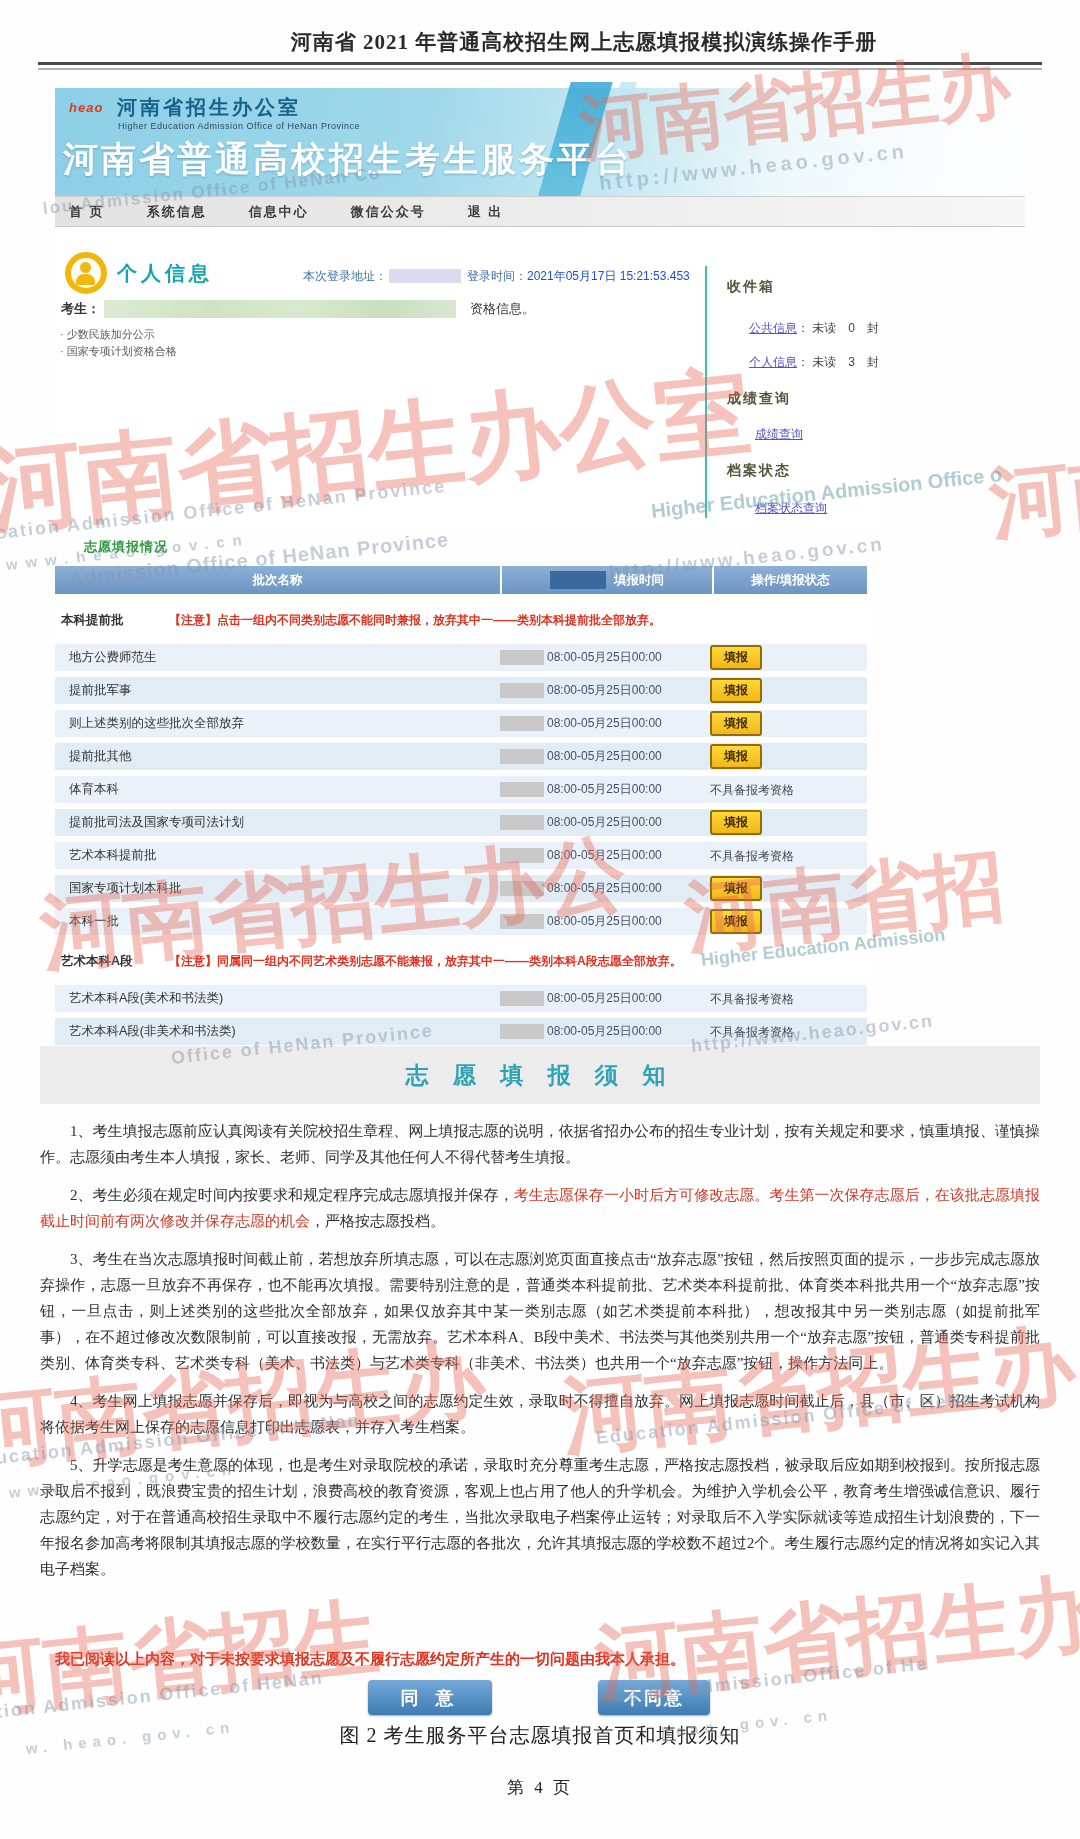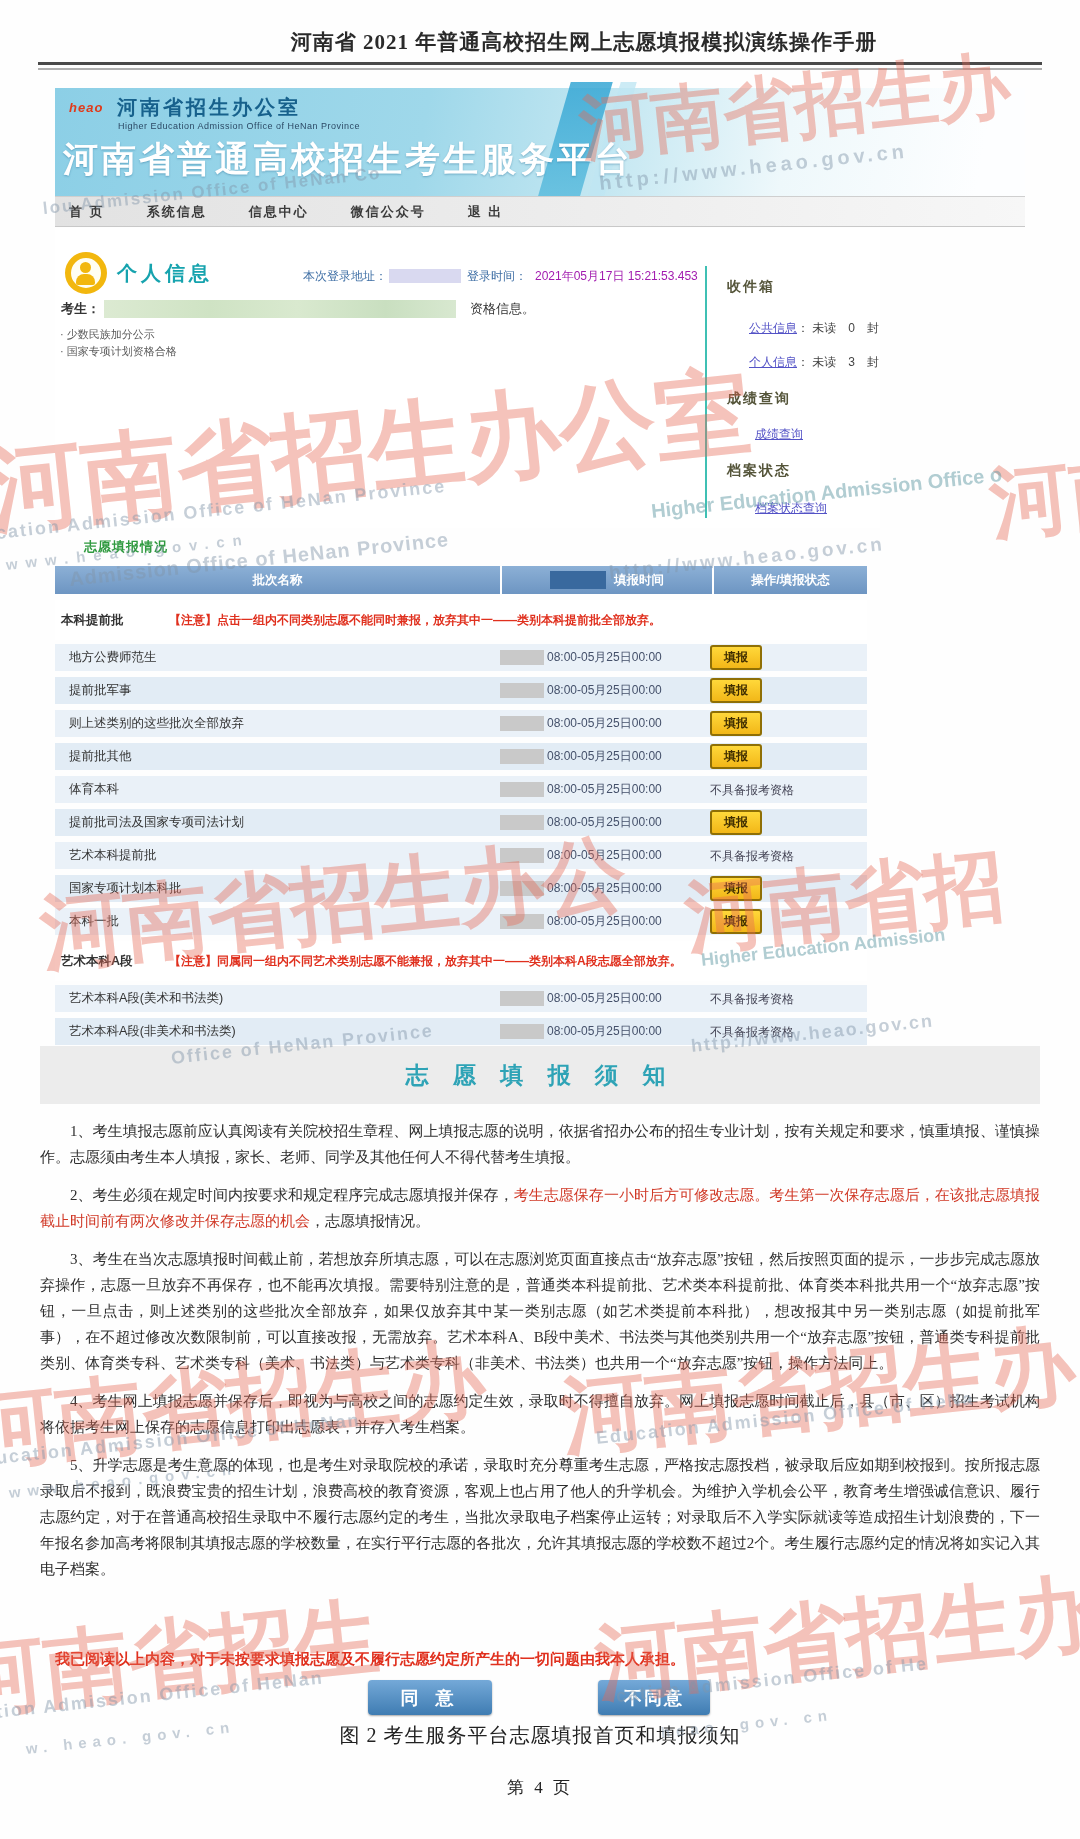--- a/index.html
+++ b/index.html
@@ -35,21 +35,21 @@
   .nav-item:first-child{margin-left:14px;}
   
   .panel{position:absolute;left:55px;top:228px;width:825px;height:300px;background:#fff;}
   .person-icon{position:absolute;left:10px;top:24px;width:30px;height:30px;border-radius:50%;
     border:6px solid #f2b70e;background:#fffef2;}
   .person-icon::before{content:"";position:absolute;left:9px;top:4px;width:11px;height:11px;border-radius:50%;background:#f2b70e;}
   .person-icon::after{content:"";position:absolute;left:5px;top:16px;width:19px;height:11px;border-radius:8px 8px 2px 2px;background:#f2b70e;}
   .panel-title{position:absolute;left:62px;top:32px;font-size:20px;font-weight:bold;color:#16a3ae;letter-spacing:4px;}
   .login-line{position:absolute;left:248px;top:40px;font-size:12px;color:#3f6fa5;white-space:nowrap;}
   .redact-lav{display:inline-block;width:72px;height:14px;background:#d9d9f0;vertical-align:middle;margin:0 6px 2px 2px;}
-  .login-time-val{color:#a21caf;margin-left:8px;}
+  .login-time-val{color:#1d4ed8;}
   .cand-row{position:absolute;left:6px;top:72px;font-size:13px;color:#333;white-space:nowrap;}
   .cand-label{font-weight:bold;}
   .redact-green{display:inline-block;width:352px;height:18px;vertical-align:middle;margin:0 14px 2px 4px;
     background:linear-gradient(90deg,#dcead2 0%,#cfe3c4 30%,#d9e9cf 55%,#c9dfc0 80%,#d8e8d0 100%);}
   .bullets{position:absolute;left:5px;top:98px;font-size:11px;color:#5a5a5a;line-height:17px;}
   
   .v-divider{position:absolute;left:650px;top:38px;width:2px;height:252px;background:#3fc0b4;}
   .sb{position:absolute;left:672px;top:0;width:150px;}
   .sb-head{position:absolute;font-size:14px;font-weight:bold;color:#55553a;letter-spacing:2px;}
   .sb-line{position:absolute;font-size:12px;color:#444;white-space:nowrap;}
@@ -260,21 +260,21 @@
       <div class="c-act"><span class="no-qual">不具备报考资格</span></div>
     </div>
   </div>
 
   <div class="notice-band">
     <span class="notice-title">志 愿 填 报 须 知</span>
   </div>
 
   <div class="notes">
     <p>1、考生填报志愿前应认真阅读有关院校招生章程、网上填报志愿的说明，依据省招办公布的招生专业计划，按有关规定和要求，慎重填报、谨慎操作。志愿须由考生本人填报，家长、老师、同学及其他任何人不得代替考生填报。</p>
-    <p><span>2、考生必须在规定时间内按要求和规定程序完成志愿填报并保存，</span><span class="red-inline">考生志愿保存一小时后方可修改志愿。考生第一次保存志愿后，在该批志愿填报截止时间前有两次修改并保存志愿的机会</span><span>，志愿填报情况。</span></p>
+    <p><span>2、考生必须在规定时间内按要求和规定程序完成志愿填报并保存，</span><span class="red-inline">考生志愿保存一小时后方可修改志愿。考生第一次保存志愿后，在该批志愿填报截止时间前有两次修改并保存志愿的机会</span><span>，严格按志愿投档。</span></p>
     <p>3、考生在当次志愿填报时间截止前，若想放弃所填志愿，可以在志愿浏览页面直接点击“放弃志愿”按钮，然后按照页面的提示，一步步完成志愿放弃操作，志愿一旦放弃不再保存，也不能再次填报。需要特别注意的是，普通类本科提前批、艺术类本科提前批、体育类本科批共用一个“放弃志愿”按钮，一旦点击，则上述类别的这些批次全部放弃，如果仅放弃其中某一类别志愿（如艺术类提前本科批），想改报其中另一类别志愿（如提前批军事），在不超过修改次数限制前，可以直接改报，无需放弃。艺术本科A、B段中美术、书法类与其他类别共用一个“放弃志愿”按钮，普通类专科提前批类别、体育类专科、艺术类专科（美术、书法类）与艺术类专科（非美术、书法类）也共用一个“放弃志愿”按钮，操作方法同上。</p>
     <p>4、考生网上填报志愿并保存后，即视为与高校之间的志愿约定生效，录取时不得擅自放弃。网上填报志愿时间截止后，县（市、区）招生考试机构将依据考生网上保存的志愿信息打印出志愿表，并存入考生档案。</p>
     <p>5、升学志愿是考生意愿的体现，也是考生对录取院校的承诺，录取时充分尊重考生志愿，严格按志愿投档，被录取后应如期到校报到。按所报志愿录取后不报到，既浪费宝贵的招生计划，浪费高校的教育资源，客观上也占用了他人的升学机会。为维护入学机会公平，教育考生增强诚信意识、履行志愿约定，对于在普通高校招生录取中不履行志愿约定的考生，当批次录取电子档案停止运转；对录取后不入学实际就读等造成招生计划浪费的，下一年报名参加高考将限制其填报志愿的学校数量，在实行平行志愿的各批次，允许其填报志愿的学校数不超过2个。考生履行志愿约定的情况将如实记入其电子档案。</p>
   </div>
 
   <div class="declaration">我已阅读以上内容，对于未按要求填报志愿及不履行志愿约定所产生的一切问题由我本人承担。</div>
 
   <button class="btn-blue btn-agree">同 意</button>
   <button class="btn-blue btn-disagree">不同意</button>
 

